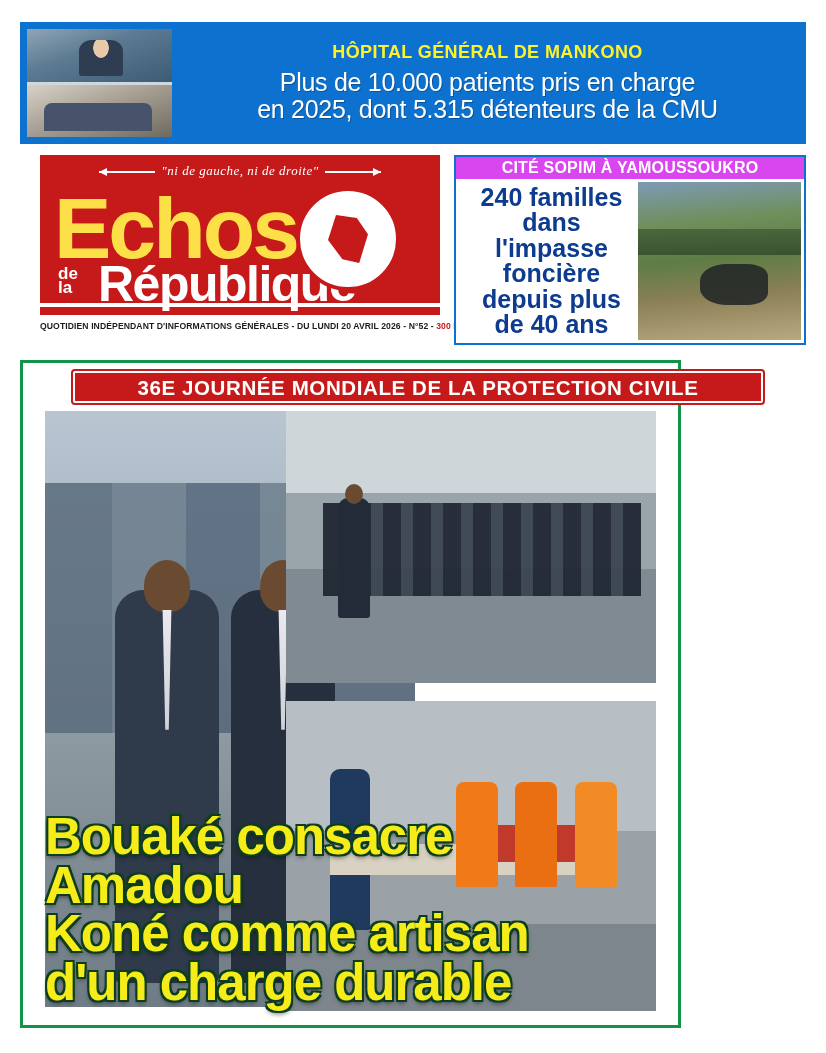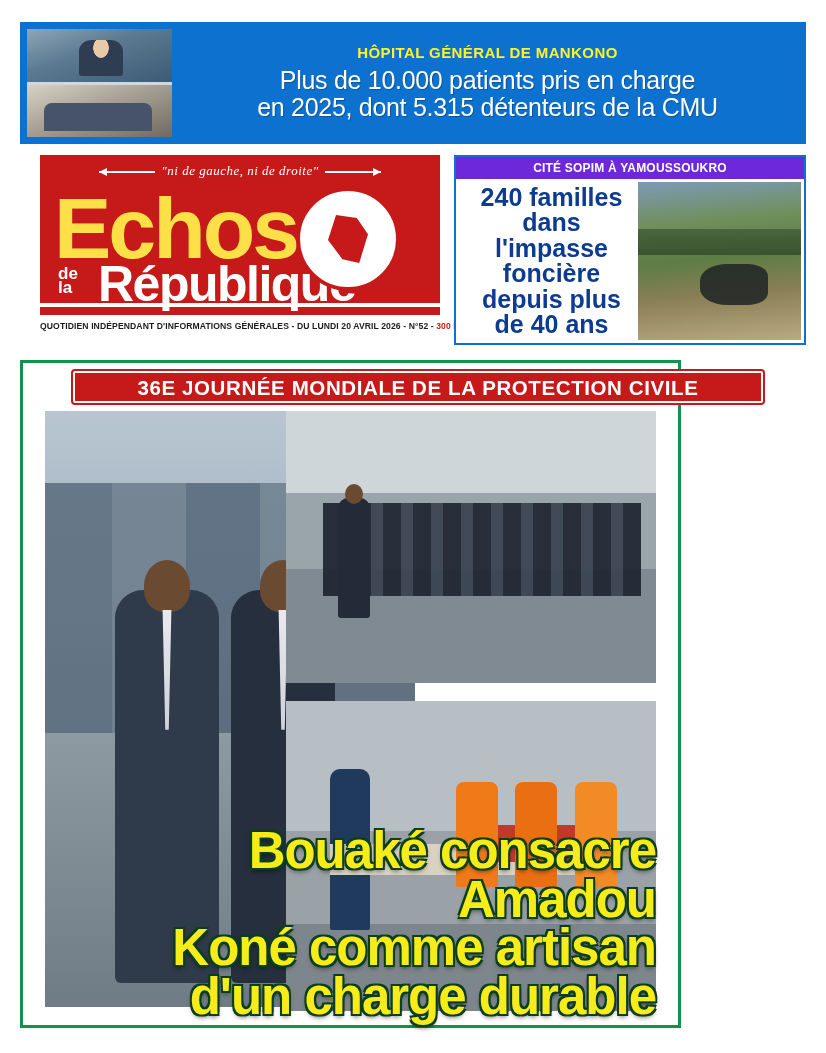--- a/index.html
+++ b/index.html
@@ -61,21 +61,21 @@
   .top-banner-text {
     flex: 1;
     padding: 6px 14px 8px 6px;
     text-align: center;
     color: #ffffff;
     display: flex;
     flex-direction: column;
     justify-content: center;
   }
   .tb-kicker {
-    font-size: 15px;
+    font-size: 18px;
     font-weight: bold;
     letter-spacing: .4px;
     color: #fff22a;
     margin-bottom: 6px;
     white-space: nowrap;
   }
   .tb-head {
     font-size: 25px;
     line-height: 1.06;
     font-weight: normal;
@@ -197,23 +197,23 @@
   
   .mini-article {
     position: absolute;
     right: 0; top: 0;
     width: 352px; height: 190px;
     border: 2px solid #0d72cf;
     background: #ffffff;
   }
   .mini-kicker {
     height: 22px;
-    background: #6d28d9;
-    color: #ffffff;
-    font-size: 12px;
+    background: #d946ef;
+    color: #ffffff;
+    font-size: 16px;
     font-weight: bold;
     text-align: center;
     line-height: 22px;
     letter-spacing: .2px;
   }
   .mini-body {
     display: flex;
     height: calc(100% - 22px);
   }
   .mini-text {
@@ -386,22 +386,22 @@
     left: 12%; top: 22%;
     width: 40px; height: 52%;
     background: #1f3a5c;
     border-radius: 10px 10px 2px 2px;
   }
 
   
   .feature-headline {
     position: absolute;
     left: 22px; right: 22px;
-    bottom: 4px;
-    text-align: right;
+    bottom: 18px;
+    text-align: left;
     color: #f5ec1a;
     font-size: 51px;
     line-height: .95;
     font-weight: bold;
     letter-spacing: -1px;
     text-shadow:
       -2px -2px 0 #0b3d1e, 2px -2px 0 #0b3d1e,
       -2px 2px 0 #0b3d1e, 2px 2px 0 #0b3d1e,
       0 3px 5px rgba(0,0,0,.55);
     font-family: "Liberation Sans", sans-serif;

